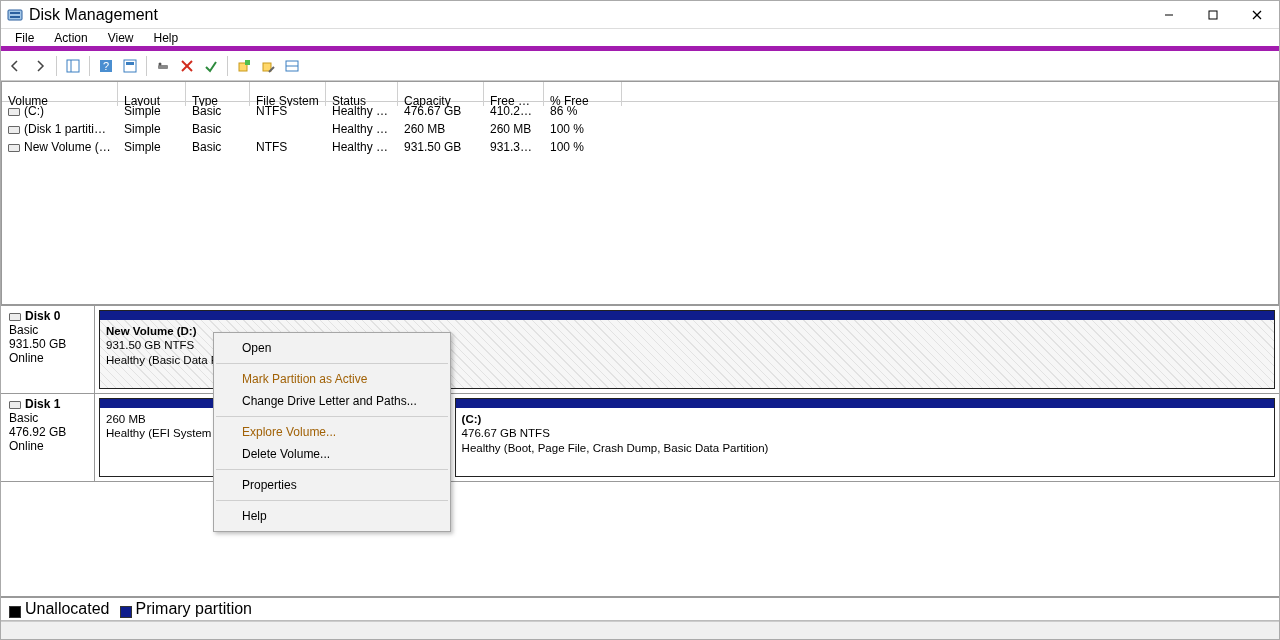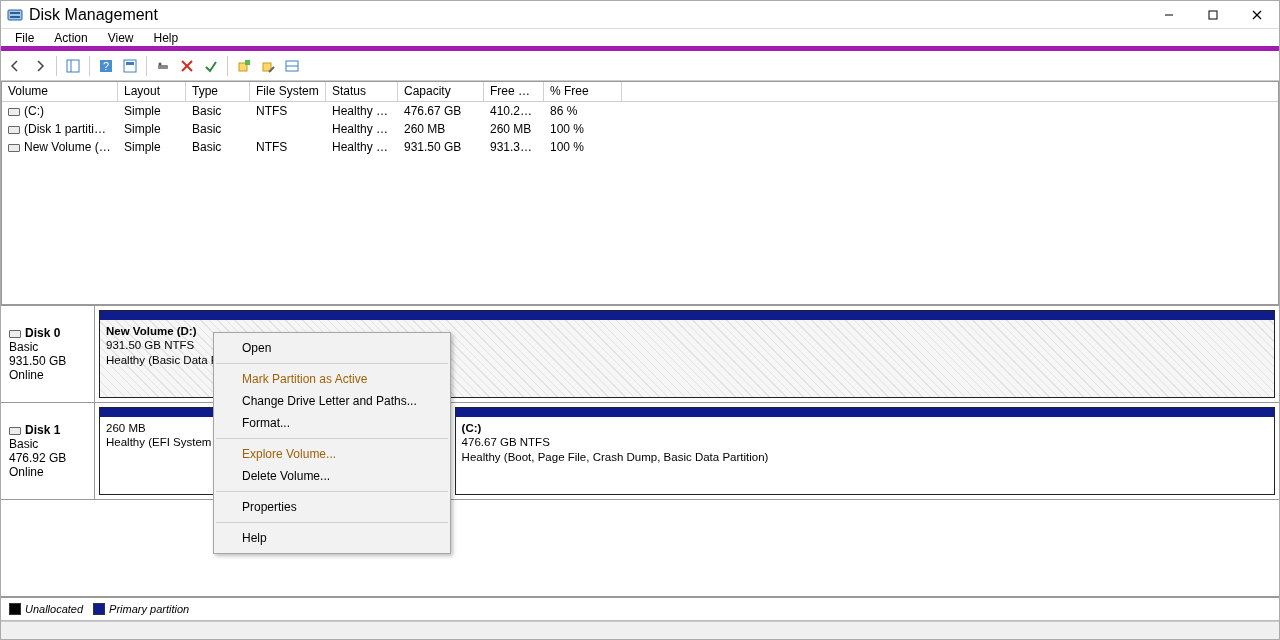--- a/index.html
+++ b/index.html
@@ -11,41 +11,41 @@
   .titlebar .spacer { flex:1; }
   .wbtn { width:44px; height:28px; display:flex; align-items:center; justify-content:center; color:#000; }
   .menubar { height:22px; display:flex; align-items:center; gap:4px; padding:0 6px; border-bottom:5px solid #a21caf; }
   .menuitem { padding:2px 8px; font-size:12px;}
   .toolbar { height:30px; display:flex; align-items:center; gap:2px; padding:0 4px; border-bottom:1px solid #ccc;}
   .tbtn { width:22px; height:22px; display:flex; align-items:center; justify-content:center; border:1px solid transparent;}
   .tdiv { width:1px; height:20px; background:#ccc; margin:0 3px;}
   
   .vol-table { height:224px; border:1px solid #999; margin:0; overflow:auto; position:relative;}
   .vol-header { display:flex; background:#fff; border-bottom:1px solid #ccc; height:20px; user-select:none;}
-  .vh { padding:2px 6px; font-size:12px; border-right:1px solid #d0d0d0; overflow:hidden; white-space:nowrap; text-overflow:ellipsis;}
+  .vh { padding:12px 6px; font-size:12px; border-right:1px solid #d0d0d0; overflow:hidden; white-space:nowrap; text-overflow:ellipsis;}
   .vol-row { display:flex; height:18px; align-items:center;}
   .vr { padding:0 6px; font-size:12px; overflow:hidden; white-space:nowrap; text-overflow:ellipsis;}
   .c0{width:116px;} .c1{width:68px;} .c2{width:64px;} .c3{width:76px;} .c4{width:72px;} .c5{width:86px;} .c6{width:60px;} .c7{width:78px;}
   .disk-icon { display:inline-block; width:12px; height:8px; background:#ededed; border:1px solid #666; border-radius:1px; margin-right:4px; position:relative; top:1px;}
   
   .gfx { flex:1; border-top:1px solid #999; border-bottom:1px solid #999; overflow:auto;}
   .disk-row { display:flex; min-height:88px; border-bottom:1px solid #999;}
-  .disk-info { width:94px; padding:20px 8px; font-size:12px; border-right:1px solid #999;}
+  .disk-info { width:94px; padding:3px 8px; font-size:12px; border-right:1px solid #999;}
   .disk-info .dname { font-weight:bold;}
   .disk-parts { flex:1; display:flex; padding:4px; gap:4px;}
   .part { border:1px solid #222; display:flex; flex-direction:column; }
   .part .stripe { height:9px; background:#0f1d8c;}
   .part .body { flex:1; padding:4px 6px; font-size:11.5px; line-height:1.25;}
   .part .pname { font-weight:bold;}
   .hatch .body {
     background: repeating-linear-gradient(45deg,#f6f6f6 0,#f6f6f6 5px,#e2e2e2 5px,#e2e2e2 6px);
   }
   
   .legend { height:24px; display:flex; align-items:center; gap:10px; padding:0 8px; border-bottom:1px solid #bbb; border-top:1px solid #999;}
-  .lg { display:flex; align-items:flex-end; gap:4px; font-size:11px;font-style:italic;}
+  .lg { display:flex; align-items:flex-end; gap:4px; font-size:16px;}
   .swatch { width:12px; height:12px; border:1px solid #333;}
   .sw-unalloc::after{ content:""; display:block; width:100%; height:100%; background:#000;}
   .sw-primary::after{ content:""; display:block; width:100%; height:100%; background:#0f1d8c;}
   .statusbar { height:18px; background:#f0f0f0; border-top:1px solid #ccc;}
   
   .ctx { position:absolute; width:238px; background:#f2f2f2; border:1px solid #a6a6a6; box-shadow:2px 2px 4px rgba(0,0,0,0.25); padding:4px 0; z-index:50;}
   .ctx .mi { padding:4px 28px; font-size:12px; white-space:nowrap;}
   .ctx .mi.disabled{ color:#a16207;}
   .ctx .sep { height:1px; background:#cfcfcf; margin:4px 2px;}
   svg { display:block;}
@@ -254,21 +254,20 @@
     </div>
   </div>
 
   <div class="statusbar"></div>
 
   <div class="ctx" id="ctx" style="left: 212px; top: 331px;">
       <div class="mi">Open</div>
       <div class="sep"></div>
       <div class="mi disabled">Mark Partition as Active</div>
       <div class="mi">Change Drive Letter and Paths...</div>
-      <div class="mi">Format...</div>
       <div class="sep"></div>
       <div class="mi disabled">Explore Volume...</div>
       <div class="mi">Delete Volume...</div>
       <div class="sep"></div>
       <div class="mi">Properties</div>
       <div class="sep"></div>
       <div class="mi">Help</div>
     </div>
 </div>
 

